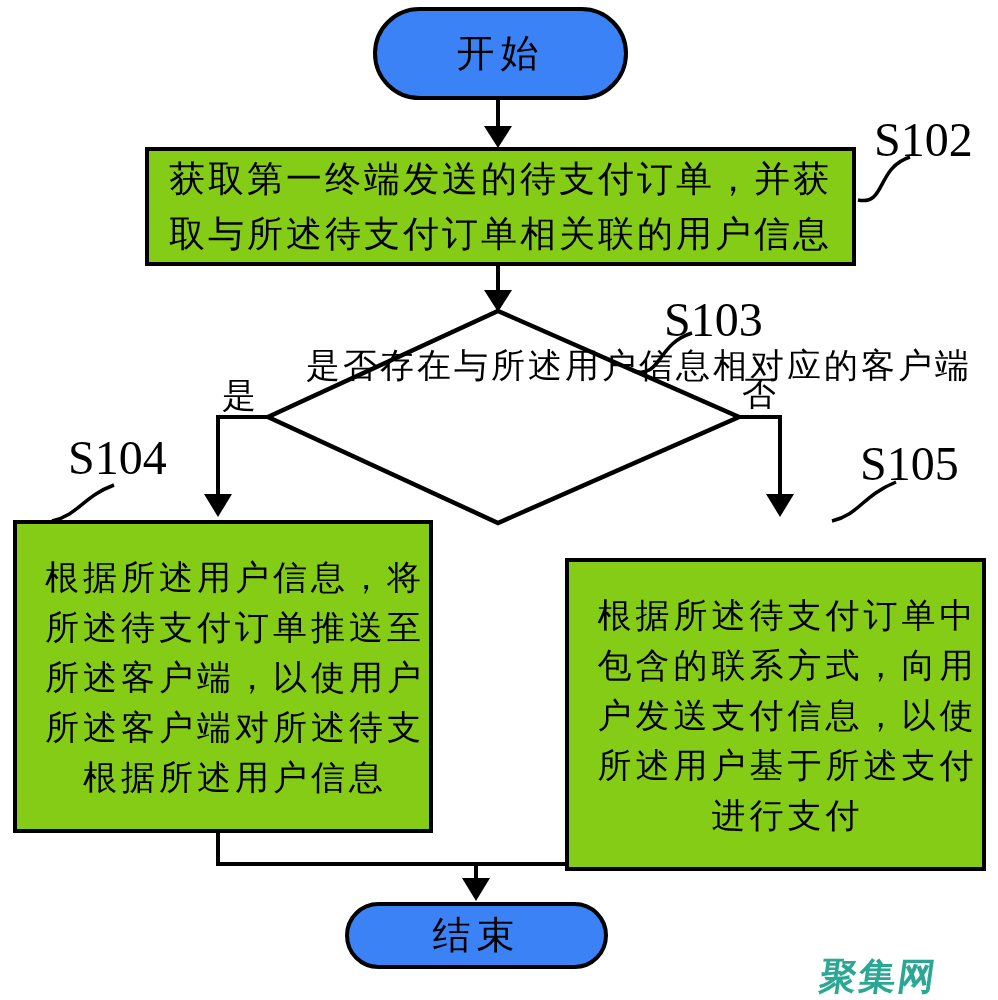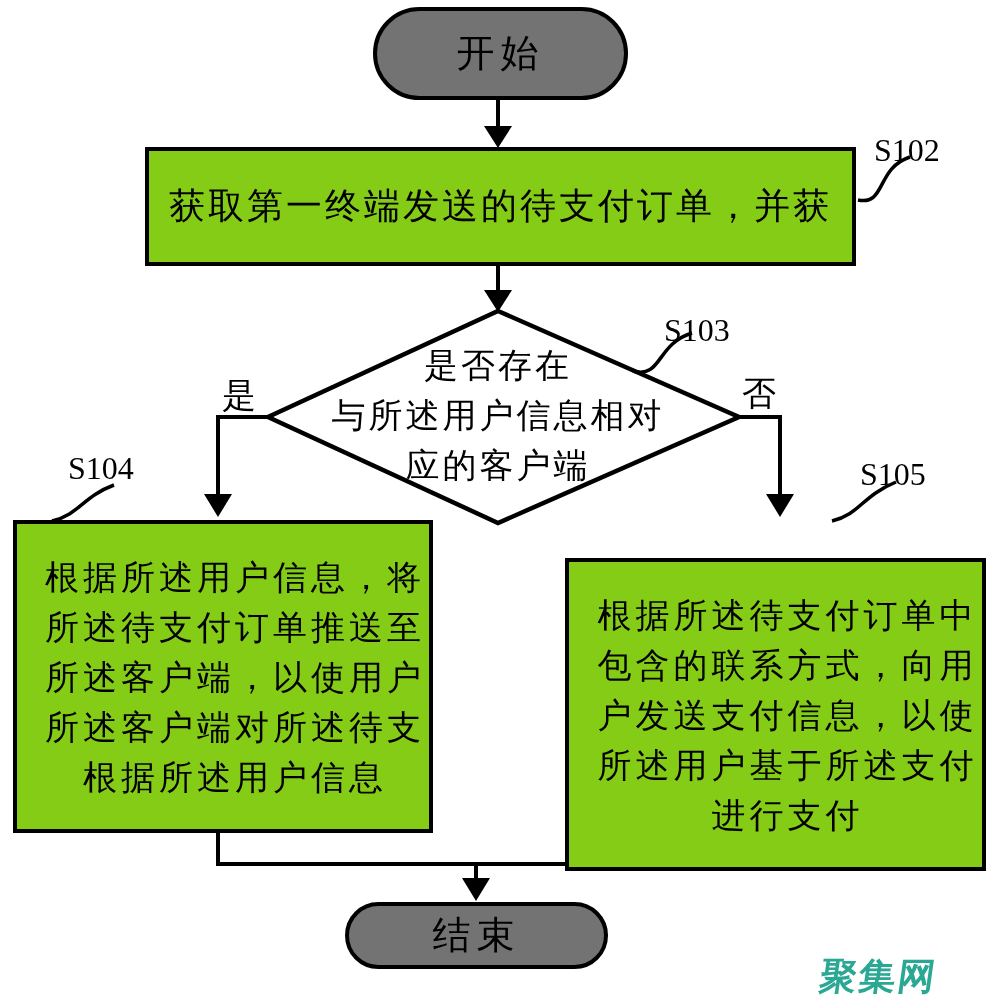--- a/index.html
+++ b/index.html
@@ -6,29 +6,29 @@
   .canvas{
     position:relative;width:998px;height:1000px;background:#ffffff;overflow:hidden;
     font-family:"Liberation Serif","DejaVu Serif",serif;color:#000;
   }
   .flow-svg{position:absolute;left:0;top:0;width:998px;height:1000px;}
   .flow-svg line,.flow-svg polyline{stroke:#000;stroke-width:4;fill:none;}
   .flow-svg path{stroke:#000;stroke-width:3.5;fill:none;}
   .flow-svg .arrowhead{fill:#000;stroke:none;}
   .flow-svg .diamond{fill:#ffffff;stroke:#000;stroke-width:4.5;}
   .node{position:absolute;box-sizing:border-box;display:flex;align-items:center;justify-content:center;}
-  .terminal{border:4px solid #000;border-radius:48px;background:#737373;font-size:38px;letter-spacing:6px;}
+  .terminal{border:4px solid #000;border-radius:48px;background:#3b82f6;font-size:38px;letter-spacing:6px;}
   .process{border:4px solid #000;background:#84cc16;flex-direction:column;}
   .process .tline{width:100%;text-align:center;white-space:nowrap;}
   .box-wide{font-size:36px;line-height:55px;letter-spacing:3px;}
   .box-side{font-size:34px;line-height:50px;letter-spacing:4px;padding-top:2px;padding-left:24px;}
-  .diamond-text{position:absolute;display:flex;flex-direction:column;align-items:center;
+  .diamond-text{position:absolute;display:flex;align-items:center;
     font-size:34px;line-height:50px;letter-spacing:3px;}
   .diamond-text .tline{white-space:nowrap;text-align:center;}
-  .step-label{position:absolute;font-size:32px;white-space:nowrap;margin-top:20px;}
+  .step-label{position:absolute;font-size:48px;white-space:nowrap;}
   .branch-label{position:absolute;font-size:34px;white-space:nowrap;}
   .watermark{position:absolute;font-size:37px;font-weight:800;letter-spacing:2px;
     transform:skewX(-8deg);font-family:"Liberation Sans","DejaVu Sans",sans-serif;white-space:nowrap;}
 </style>
 </head>
 <body>
 
 <div class="canvas">
 
   <svg class="flow-svg" viewBox="0 0 998 1000">
@@ -56,20 +56,21 @@
     <path d="M52,521 C80,514 82,497 114,485"></path>
     <path d="M832,521 C860,514 862,496 896,482"></path>
   </svg>
 
   <div class="node terminal" style="left:373px;top:7px;width:255px;height:93px;">
     <span>开始</span>
   </div>
 
   <div class="node process box-wide" style="left:145px;top:147px;width:711px;height:119px;">
     <div class="tline">获取第一终端发送的待支付订单，并获</div>
+    <div class="tline">取与所述待支付订单相关联的用户信息</div>
   </div>
   <div class="step-label" style="left:874px;top:112px;">S102</div>
 
   <div class="diamond-text" style="left:306px;top:341px;width:384px;">
     <div class="tline">是否存在</div>
     <div class="tline">与所述用户信息相对</div>
     <div class="tline">应的客户端</div>
   </div>
   <div class="step-label" style="left:664px;top:292px;">S103</div>
 

